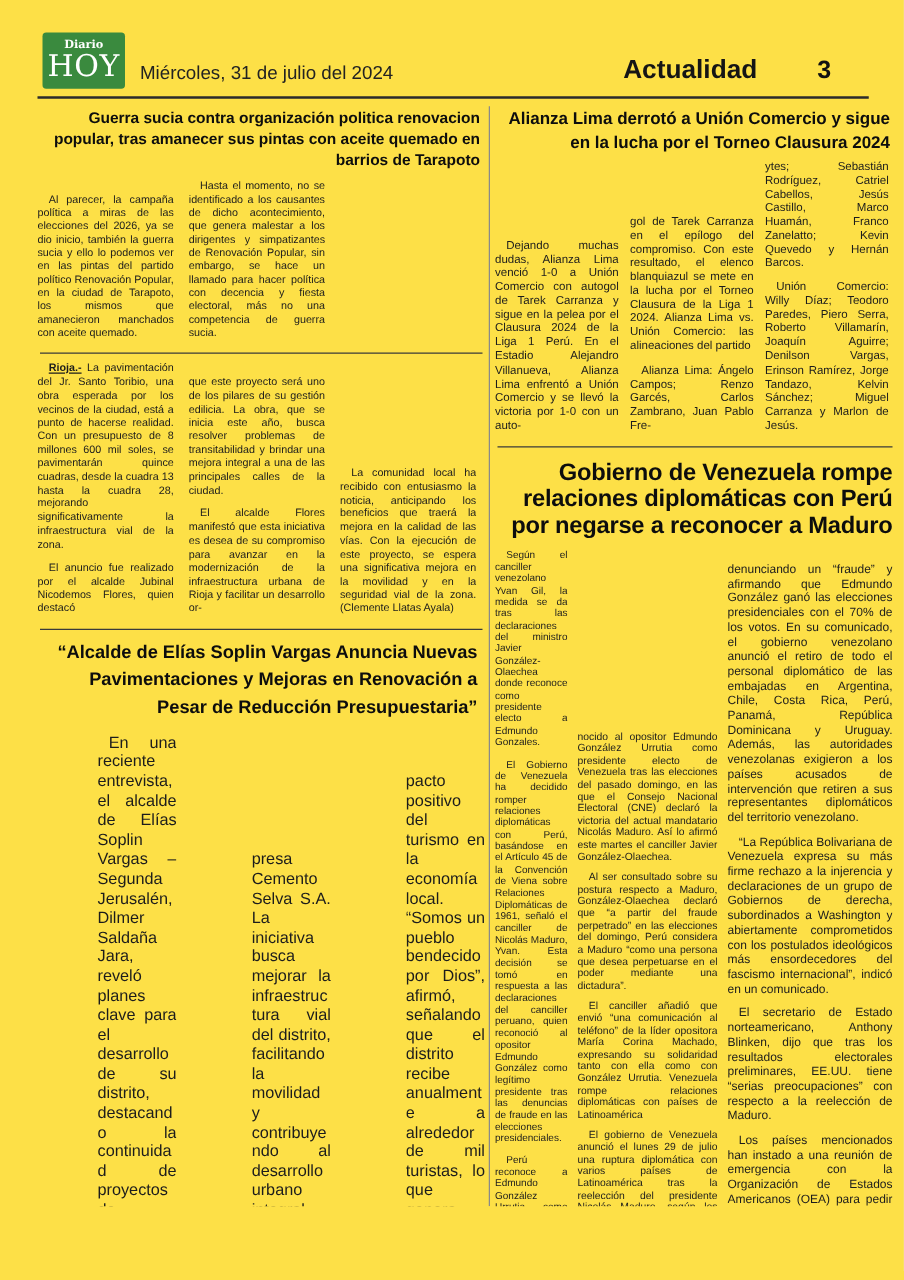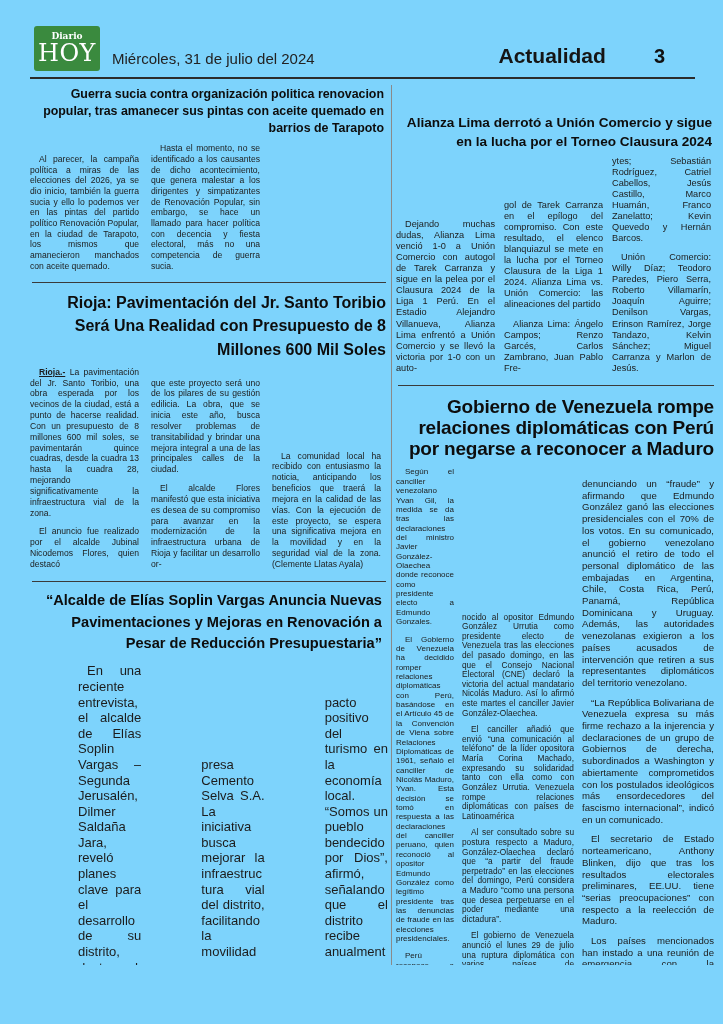--- a/index.html
+++ b/index.html
@@ -1,36 +1,36 @@
 <!DOCTYPE html>
 <html lang="es" style="--logo-green: #3a8a3e; --banner-green: #2ba645;"><head>
 <meta charset="utf-8">
 <style>
   * { margin:0; padding:0; box-sizing:border-box; }
   body { background:#e8e8e8; font-family:"Liberation Sans", sans-serif; }
-  .page { position:relative; width:723px; height:1024px; background:#7dd3fc; overflow:hidden;
+  .page { position:relative; width:723px; height:1024px; background:#fde047; overflow:hidden;
           font-family:"Liberation Sans", sans-serif; color:#111; }
 
   
   .header { display:flex; align-items:flex-end; padding:26px 58px 6px 34px; }
   .logo { width:66px; height:45px; background:var(--logo-green,#3a8a3e); border-radius:3px;
           display:flex; flex-direction:column; align-items:center; justify-content:center; line-height:1; }
   .logo-top { color:#fff; font-size:9px; font-weight:bold; font-family:"DejaVu Serif", serif; }
   .logo-main { color:#fff; font-size:24px; font-weight:normal; letter-spacing:.5px; font-family:"DejaVu Serif", serif; }
   .date { margin-left:12px; font-size:15px; color:#222; padding-bottom:4px; }
   .spacer { flex:1; }
   .section { font-size:21px; font-weight:bold; color:#151515; padding-bottom:3px; }
   .pagenum { font-size:20px; font-weight:bold; margin-left:48px; padding-bottom:3px; }
   .header-rule { height:2px; background:#2b2b2b; margin:0 28px 0 30px; }
 
   
   .content { display:flex; margin:4px 0 0 30px; height:882px; overflow:hidden; }
   .half.left { width:358px; }
   .vrule { width:1px; background:#8a8a8a; margin:2px 4px 0 3px; }
-  .half.right { width:320px;margin-top:28px; }
+  .half.right { width:320px; }
 
   .hrule { border:none; border-top:1.5px solid #3a3a3a; margin:3px 2px 6px; }
 
   
   .hl { text-align:right; font-weight:bold; color:#0d0d0d; }
   .hl-guerra   { font-size:12.4px; line-height:1.38; padding:3px 4px 6px; }
   .hl-rioja    { font-size:16px;  line-height:1.45; padding:2px 2px 6px; }
   .hl-soplin   { font-size:14.6px; line-height:1.5; padding:2px 6px 8px; }
   .hl-alianza  { font-size:13.6px; line-height:1.4; padding:2px 4px 5px; }
   .hl-venezuela{ font-size:19px;  line-height:1.12; letter-spacing:-.2px; padding:4px 2px 8px; }
@@ -90,21 +90,20 @@
             </div>
           <div class="col">
               <p class="bp ind">Hasta el momento, no se identificado a los causantes de dicho acontecimiento, que genera malestar a los dirigentes y simpatizantes de Renovación Popular, sin embargo, se hace un llamado para hacer política con decencia y fiesta electoral, más no una competencia de guerra sucia.</p>
             </div>
         </div>
       </article>
 
       <hr class="hrule">
 
       <article class="art rioja">
-        <h2 class="hl hl-rioja">Rioja: Pavimentación del Jr. Santo Toribio Será Una Realidad con Presupuesto de 8 Millones 600 Mil Soles</h2>
         <div class="cols">
           <div class="col">
             <p class="bp ind"><span class="dateline">Rioja.-</span> <span>La pavimentación del Jr. Santo Toribio, una obra esperada por los vecinos de la ciudad, está a punto de hacerse realidad. Con un presupuesto de 8 millones 600 mil soles, se pavimentarán quince cuadras, desde la cuadra 13 hasta la cuadra 28, mejorando significativamente la infraestructura vial de la zona.</span></p>
           <p class="bp ind">El anuncio fue realizado por el alcalde Jubinal Nicodemos Flores, quien destacó</p>
             </div>
           <div class="col">
               <p class="bp">que este proyecto será uno de los pilares de su gestión edilicia. La obra, que se inicia este año, busca resolver problemas de transitabilidad y brindar una mejora integral a una de las principales calles de la ciudad.</p>
               <p class="bp ind">El alcalde Flores manifestó que esta iniciativa es desea de su compromiso para avanzar en la modernización de la infraestructura urbana de Rioja y facilitar un desarrollo or-</p>
             </div>
           <div class="col">
@@ -158,22 +157,22 @@
       <article class="art venezuela">
         <h2 class="hl hl-venezuela">Gobierno de Venezuela rompe relaciones diplomáticas con Perú por negarse a reconocer a Maduro</h2>
         <div class="cols">
           <div class="col c1">
               <p class="bp ind">Según el canciller venezolano Yvan Gil, la medida se da tras las declaraciones del ministro Javier González-Olaechea donde reconoce como presidente electo a Edmundo Gonzales.</p>
               <p class="bp ind">El Gobierno de Venezuela ha decidido romper relaciones diplomáticas con Perú, basándose en el Artículo 45 de la Convención de Viena sobre Relaciones Diplomáticas de 1961, señaló el canciller de Nicolás Maduro, Yvan. Esta decisión se tomó en respuesta a las declaraciones del canciller peruano, quien reconoció al opositor Edmundo González como legítimo presidente tras las denuncias de fraude en las elecciones presidenciales.</p>
               <p class="bp ind">Perú reconoce a Edmundo González Urrutia como presidente de Venezuela</p>
             </div>
           <div class="col c2">
               <p class="bp">nocido al opositor Edmundo González Urrutia como presidente electo de Venezuela tras las elecciones del pasado domingo, en las que el Consejo Nacional Electoral (CNE) declaró la victoria del actual mandatario Nicolás Maduro. Así lo afirmó este martes el canciller Javier González-Olaechea.</p>
+              <p class="bp ind">Al ser consultado sobre su postura respecto a Maduro, González-Olaechea declaró que “a partir del fraude perpetrado” en las elecciones del domingo, Perú considera a Maduro “como una persona que desea perpetuarse en el poder mediante una dictadura”.</p>
               <p class="bp ind">El canciller añadió que envió “una comunicación al teléfono” de la líder opositora María Corina Machado, expresando su solidaridad tanto con ella como con González Urrutia. Venezuela rompe relaciones diplomáticas con países de Latinoamérica</p>
-              <p class="bp ind">Al ser consultado sobre su postura respecto a Maduro, González-Olaechea declaró que “a partir del fraude perpetrado” en las elecciones del domingo, Perú considera a Maduro “como una persona que desea perpetuarse en el poder mediante una dictadura”.</p>
               <p class="bp ind">El gobierno de Venezuela anunció el lunes 29 de julio una ruptura diplomática con varios países de Latinoamérica tras la reelección del presidente Nicolás Maduro, según los resultados preliminares de las votaciones del domingo.</p>
             </div>
           <div class="col c3">
               <p class="bp">denunciando un “fraude” y afirmando que Edmundo González ganó las elecciones presidenciales con el 70% de los votos. En su comunicado, el gobierno venezolano anunció el retiro de todo el personal diplomático de las embajadas en Argentina, Chile, Costa Rica, Perú, Panamá, República Dominicana y Uruguay. Además, las autoridades venezolanas exigieron a los países acusados de intervención que retiren a sus representantes diplomáticos del territorio venezolano.</p>
               <p class="bp ind">“La República Bolivariana de Venezuela expresa su más firme rechazo a la injerencia y declaraciones de un grupo de Gobiernos de derecha, subordinados a Washington y abiertamente comprometidos con los postulados ideológicos más ensordecedores del fascismo internacional”, indicó en un comunicado.</p>
               <p class="bp ind">El secretario de Estado norteamericano, Anthony Blinken, dijo que tras los resultados electorales preliminares, EE.UU. tiene “serias preocupaciones” con respecto a la reelección de Maduro.</p>
               <p class="bp ind">Los países mencionados han instado a una reunión de emergencia con la Organización de Estados Americanos (OEA) para pedir una revisión exhaustiva de los resultados.</p>
             </div>
         </div>
       </article>

